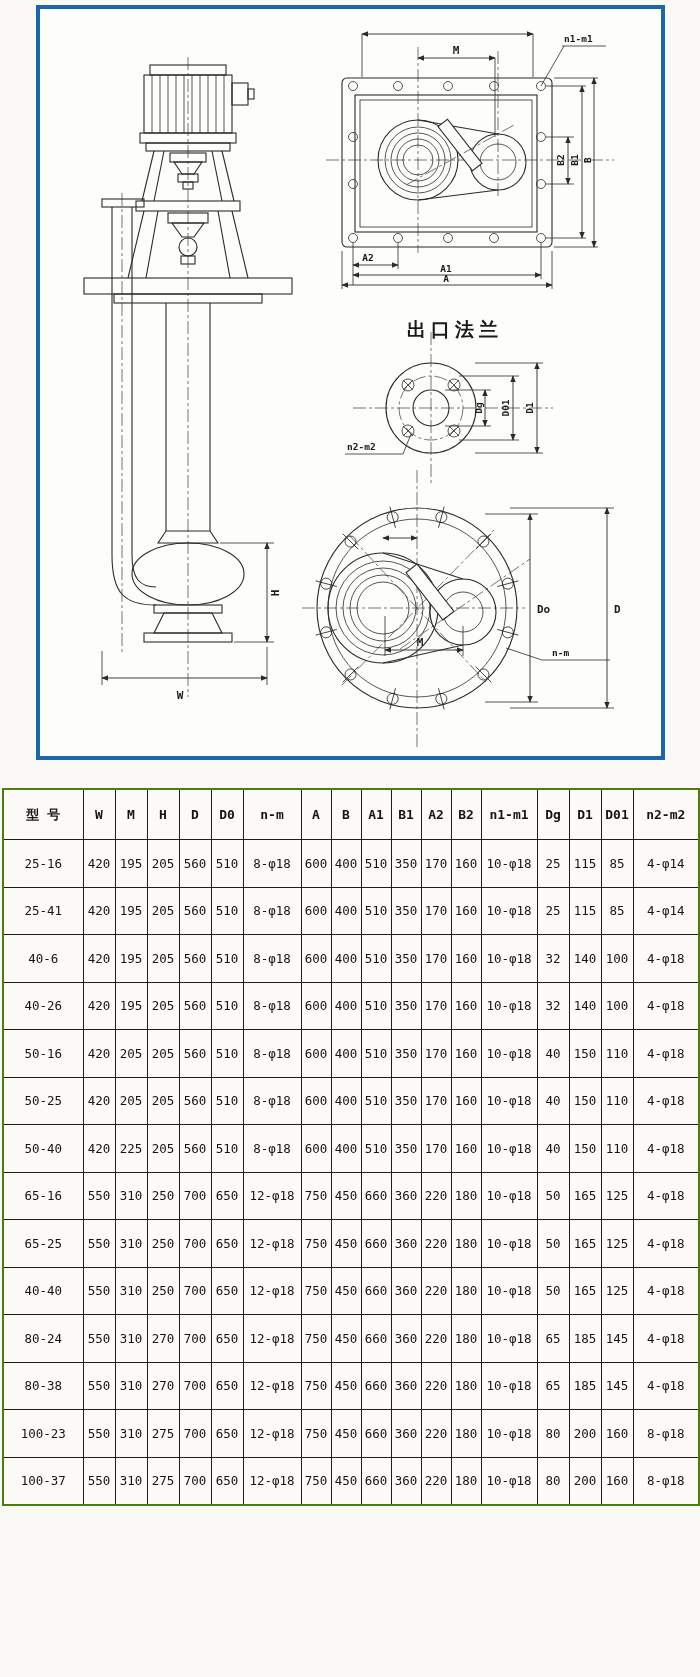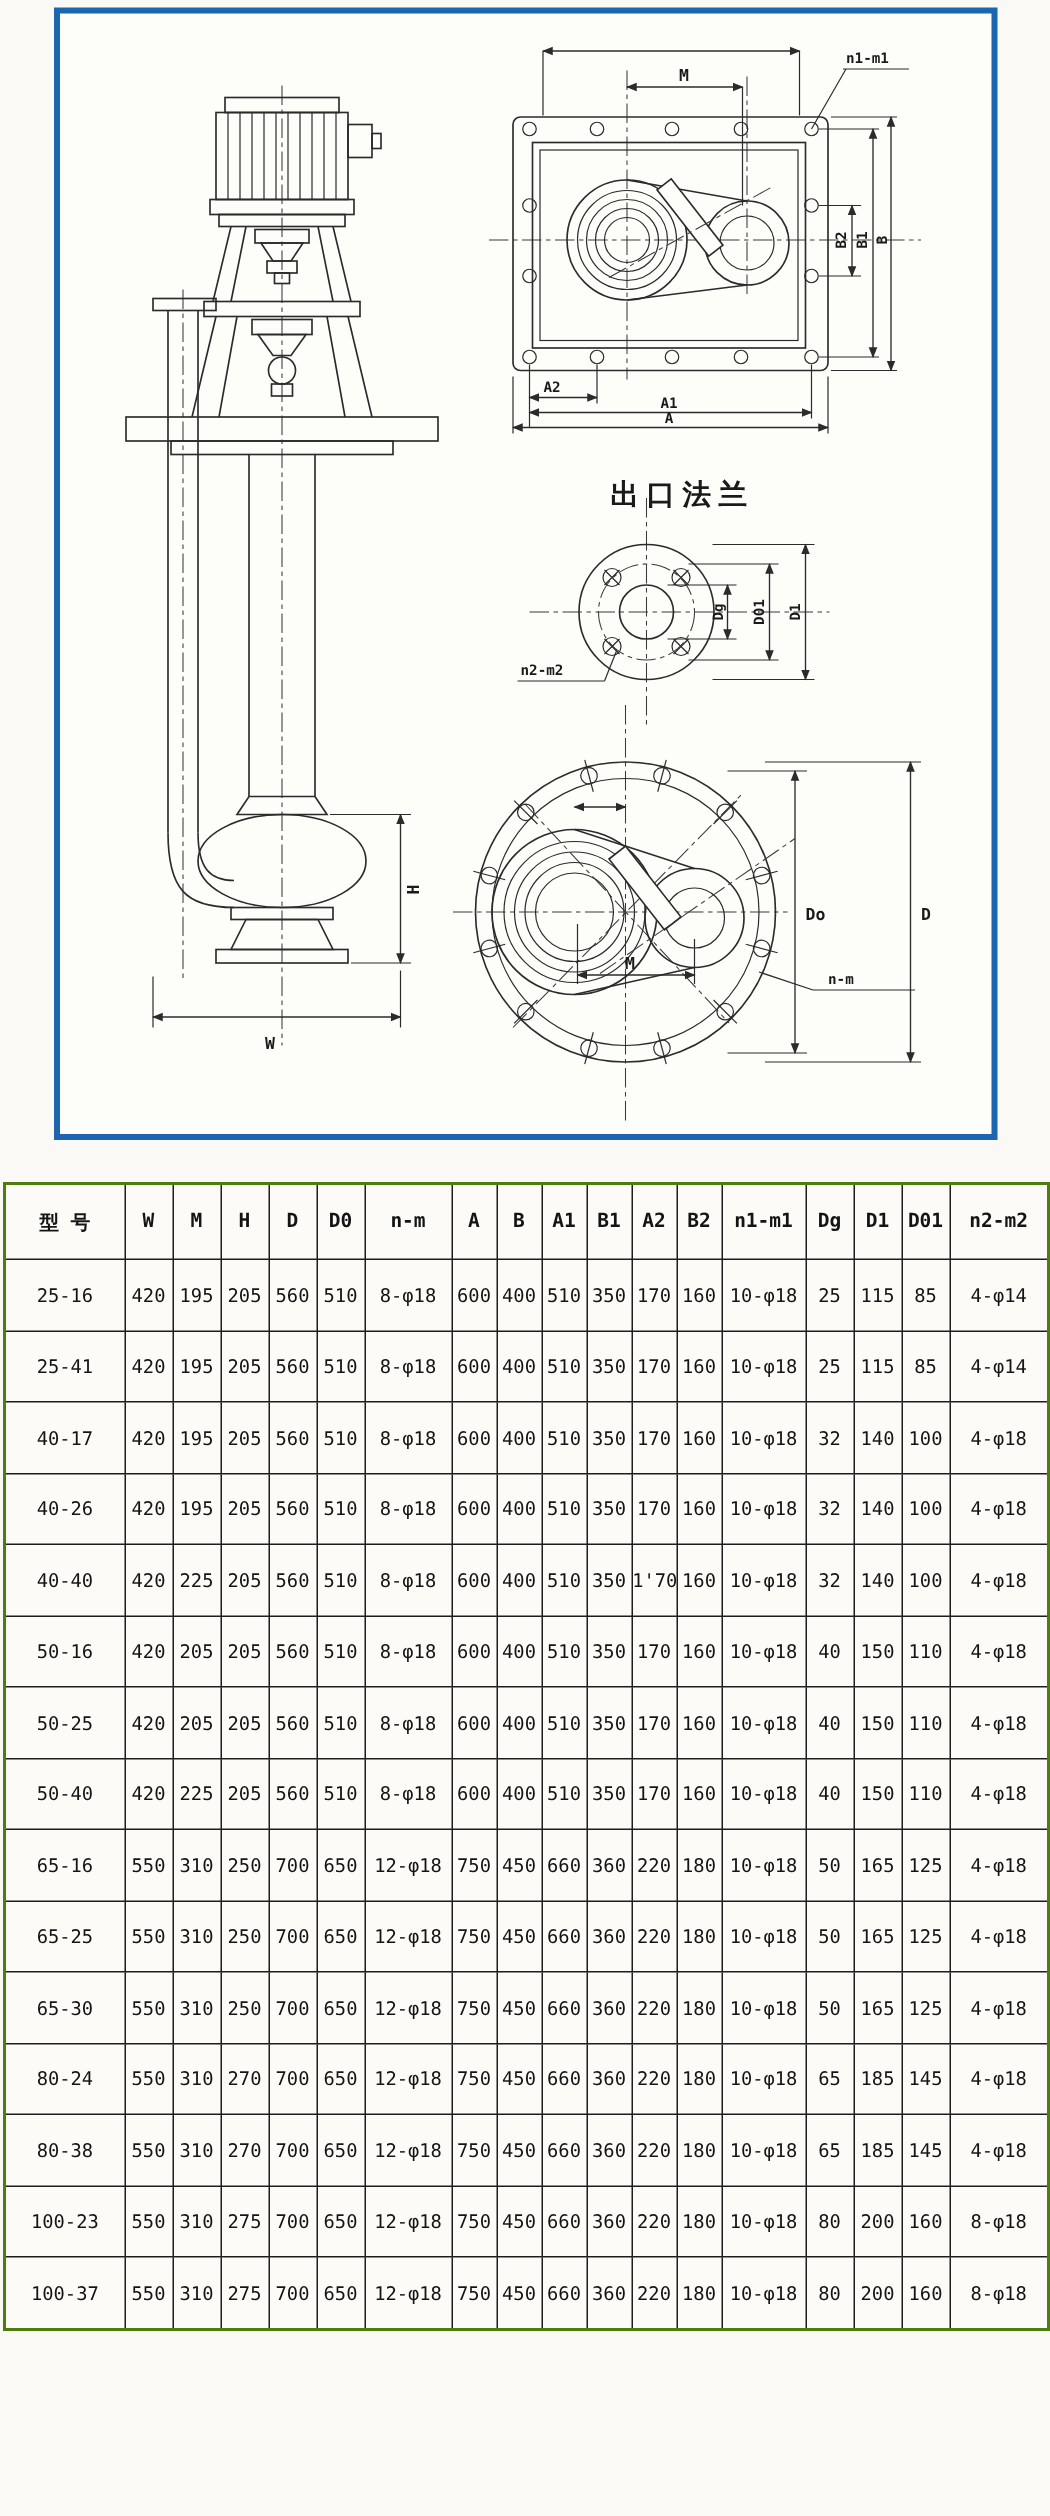--- a/index.html
+++ b/index.html
@@ -409,21 +409,21 @@
         <td>350</td>
         <td>170</td>
         <td>160</td>
         <td>10-φ18</td>
         <td>25</td>
         <td>115</td>
         <td>85</td>
         <td>4-φ14</td>
       </tr>
       <tr>
-        <td>40-17</td>
+        <td>40-6</td>
         <td>420</td>
         <td>195</td>
         <td>205</td>
         <td>560</td>
         <td>510</td>
         <td>8-φ18</td>
         <td>600</td>
         <td>400</td>
         <td>510</td>
         <td>350</td>
@@ -441,40 +441,20 @@
         <td>195</td>
         <td>205</td>
         <td>560</td>
         <td>510</td>
         <td>8-φ18</td>
         <td>600</td>
         <td>400</td>
         <td>510</td>
         <td>350</td>
         <td>170</td>
-        <td>160</td>
-        <td>10-φ18</td>
-        <td>32</td>
-        <td>140</td>
-        <td>100</td>
-        <td>4-φ18</td>
-      </tr>
-      <tr>
-        <td>40-40</td>
-        <td>420</td>
-        <td>225</td>
-        <td>205</td>
-        <td>560</td>
-        <td>510</td>
-        <td>8-φ18</td>
-        <td>600</td>
-        <td>400</td>
-        <td>510</td>
-        <td>350</td>
-        <td>1'70</td>
         <td>160</td>
         <td>10-φ18</td>
         <td>32</td>
         <td>140</td>
         <td>100</td>
         <td>4-φ18</td>
       </tr>
       <tr>
         <td>50-16</td>
         <td>420</td>
@@ -569,21 +549,21 @@
         <td>360</td>
         <td>220</td>
         <td>180</td>
         <td>10-φ18</td>
         <td>50</td>
         <td>165</td>
         <td>125</td>
         <td>4-φ18</td>
       </tr>
       <tr>
-        <td>65-30</td>
+        <td>40-40</td>
         <td>550</td>
         <td>310</td>
         <td>250</td>
         <td>700</td>
         <td>650</td>
         <td>12-φ18</td>
         <td>750</td>
         <td>450</td>
         <td>660</td>
         <td>360</td>

